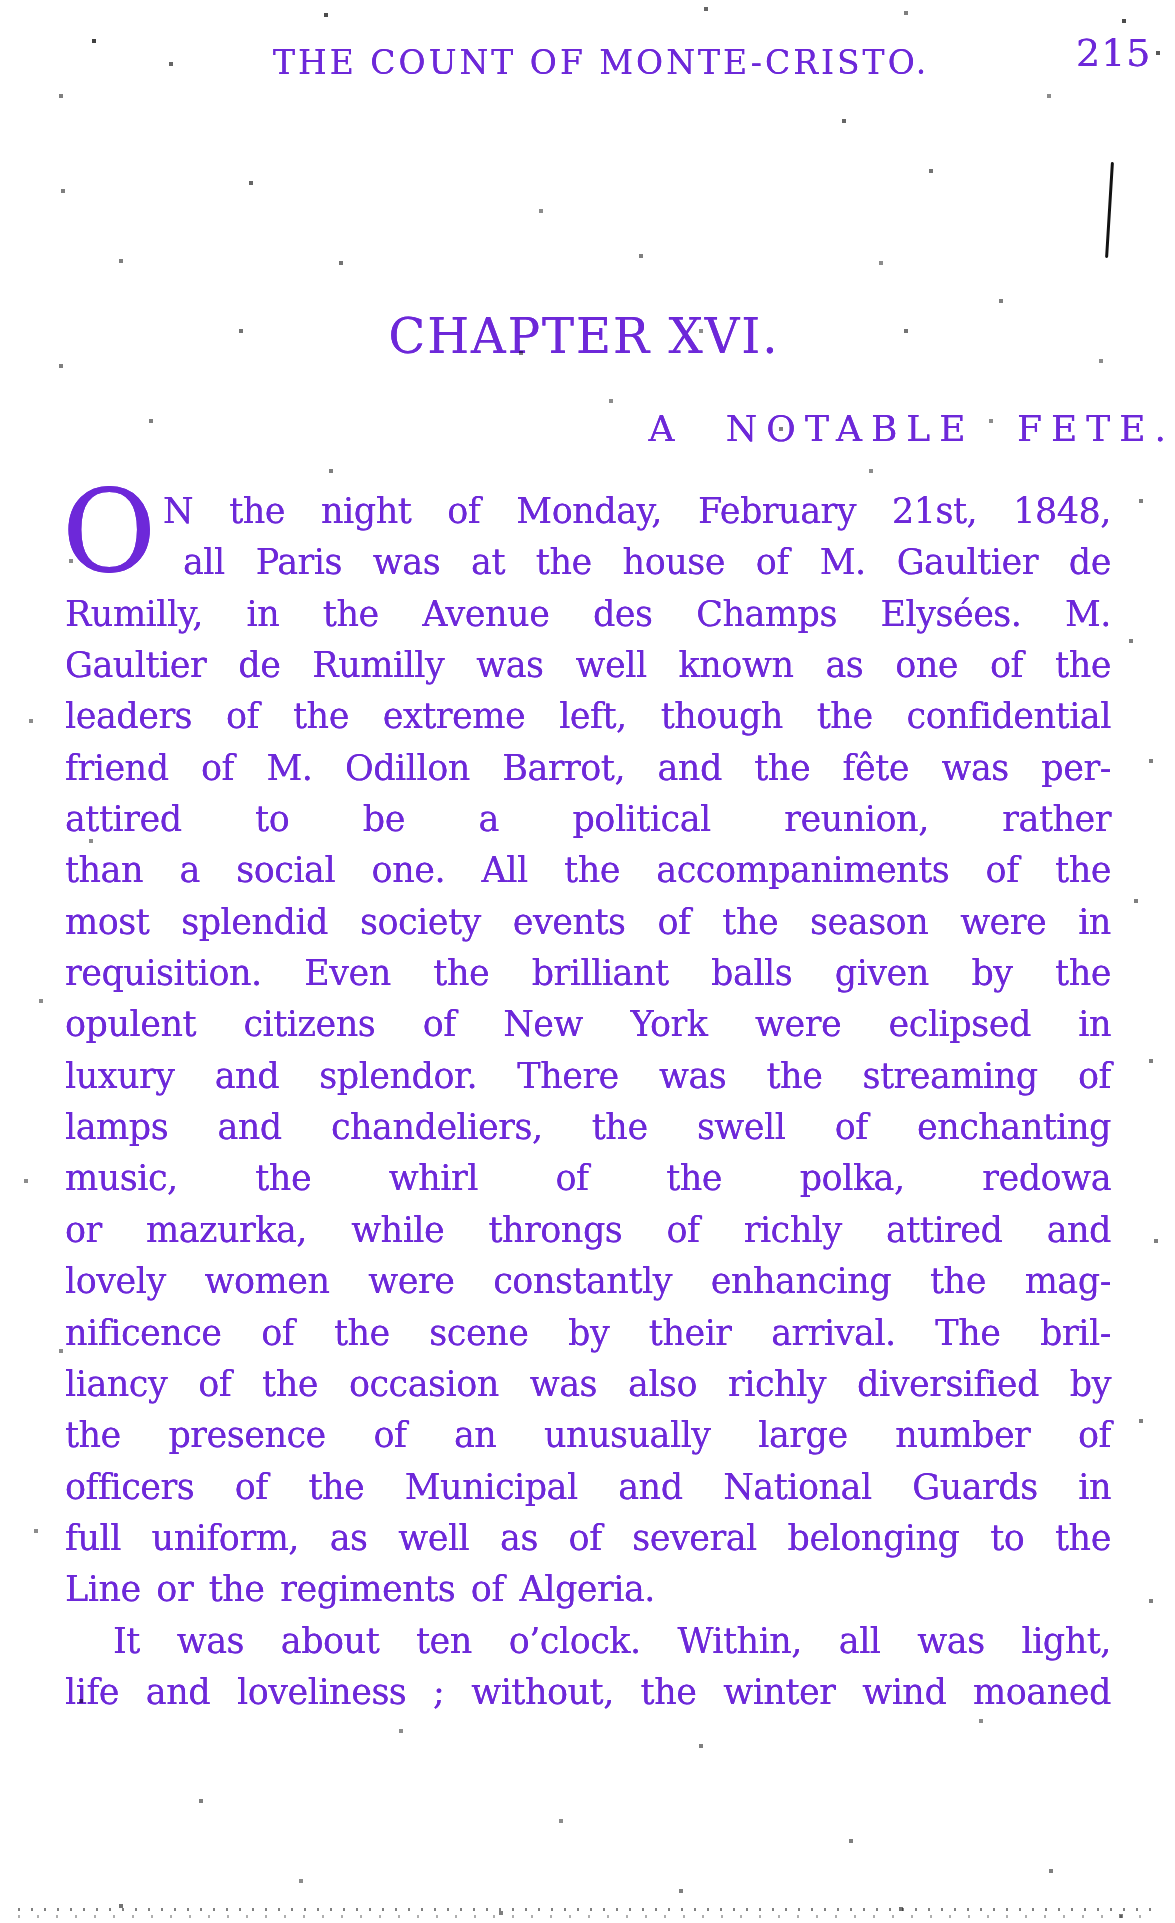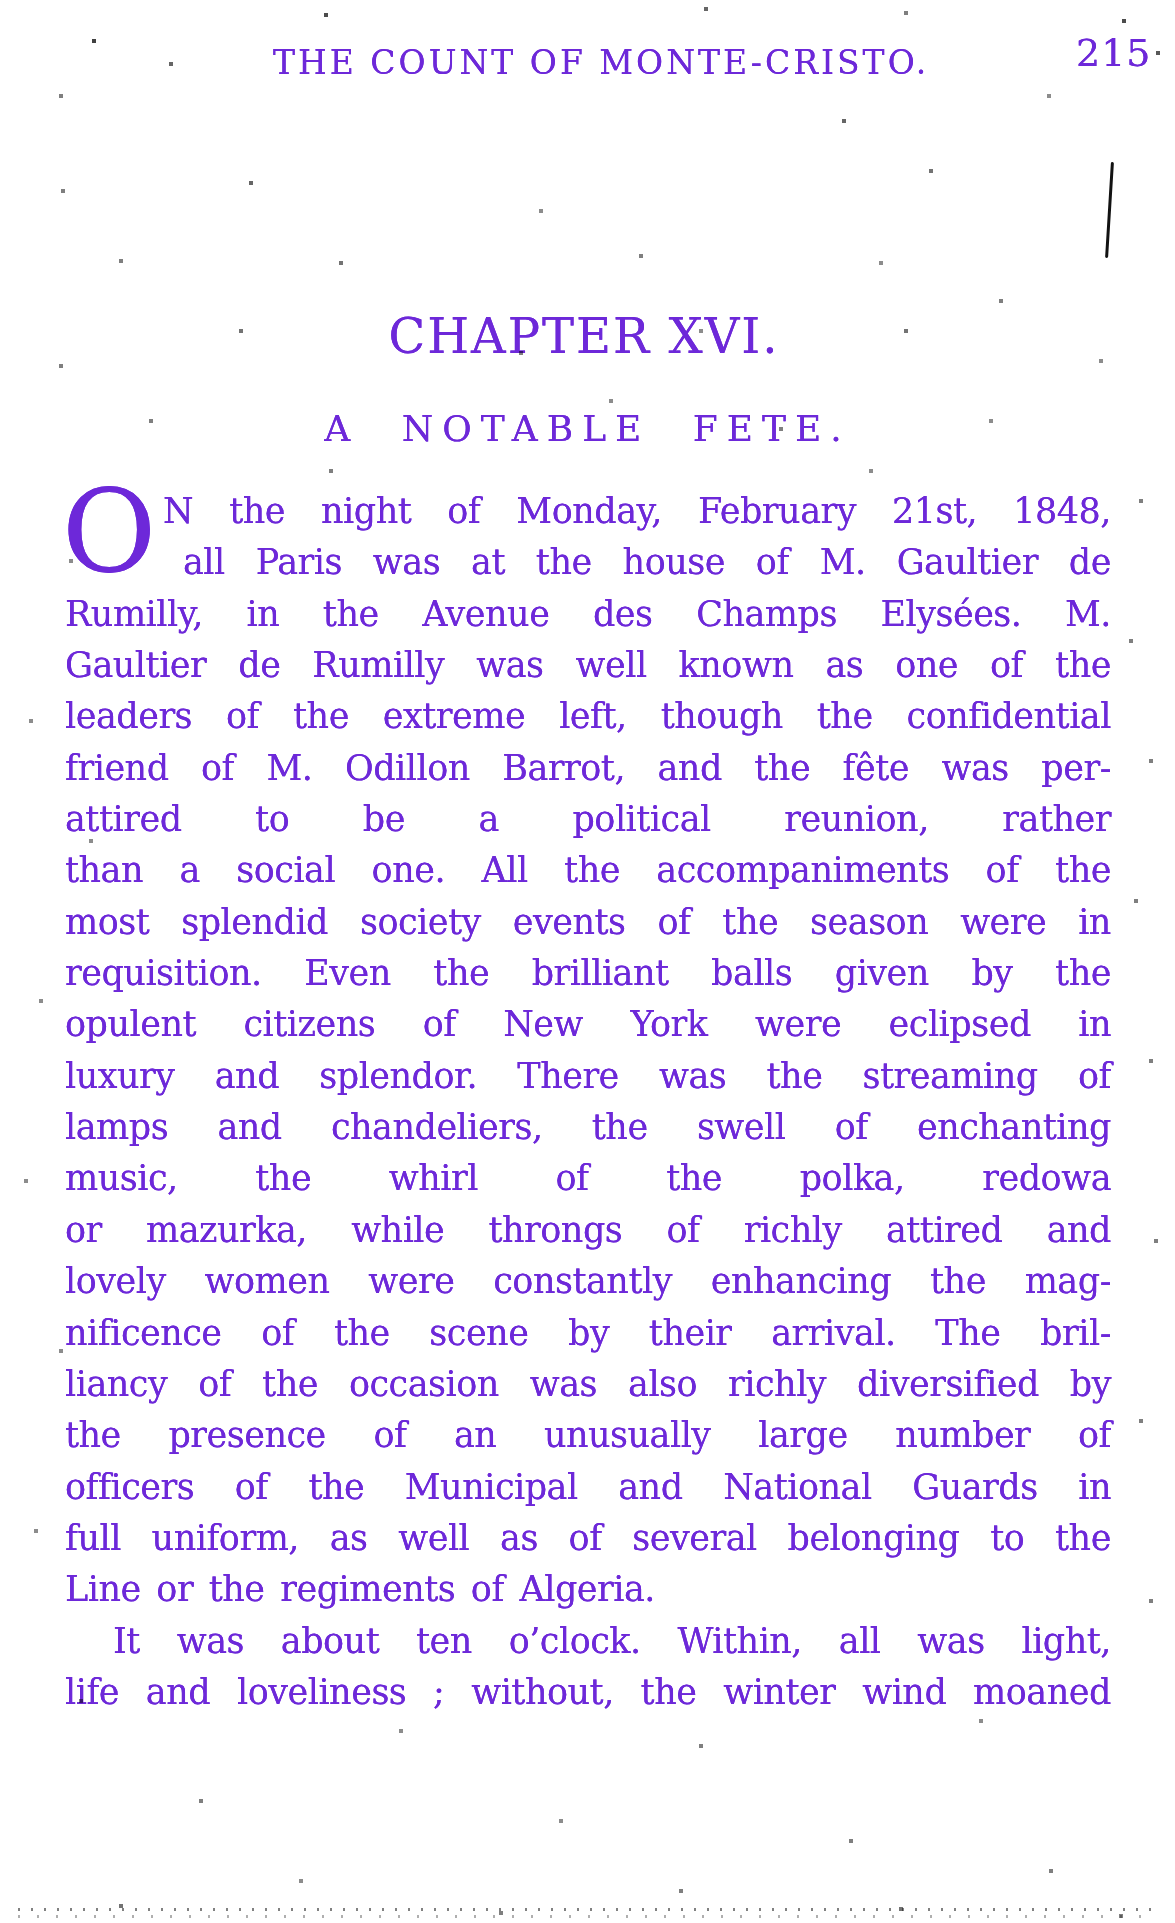--- a/index.html
+++ b/index.html
@@ -24,21 +24,21 @@
     font-size:38px;line-height:1;letter-spacing:1px;margin-left:28px;
   }
 
   
   .chapter-heading{
     position:absolute;left:0;top:312px;width:1168px;
     text-align:center;font-size:48px;line-height:1;letter-spacing:2px;
   }
   .chapter-subtitle{
     position:absolute;left:0;top:411px;width:1175px;
-    text-align:center;font-size:36px;line-height:1;
+    text-align:right;font-size:36px;line-height:1;
     letter-spacing:9px;word-spacing:22px;
   }
 
   
   .body-text{
     position:absolute;left:65px;top:486px;width:1046px;
     font-size:35px;letter-spacing:-0.5px;
   }
   .ln{
     height:51.35px;line-height:51.35px;

